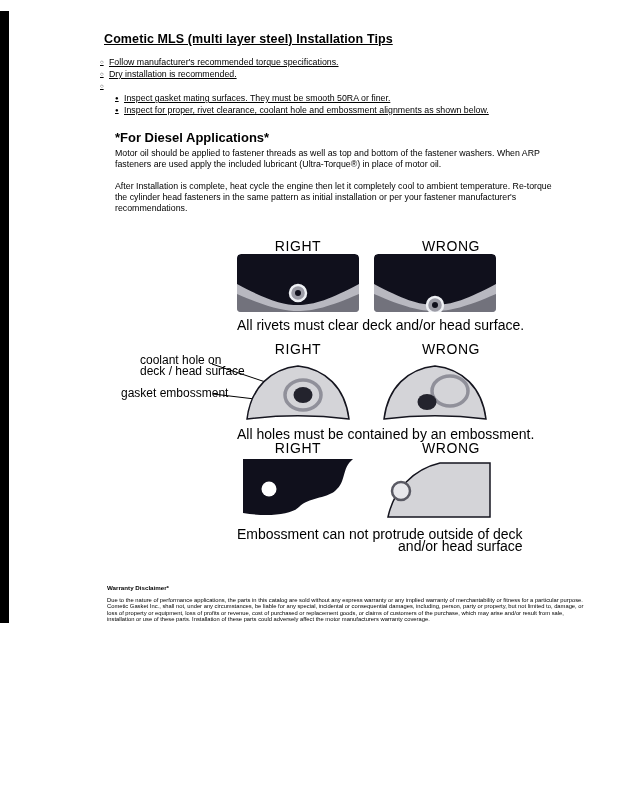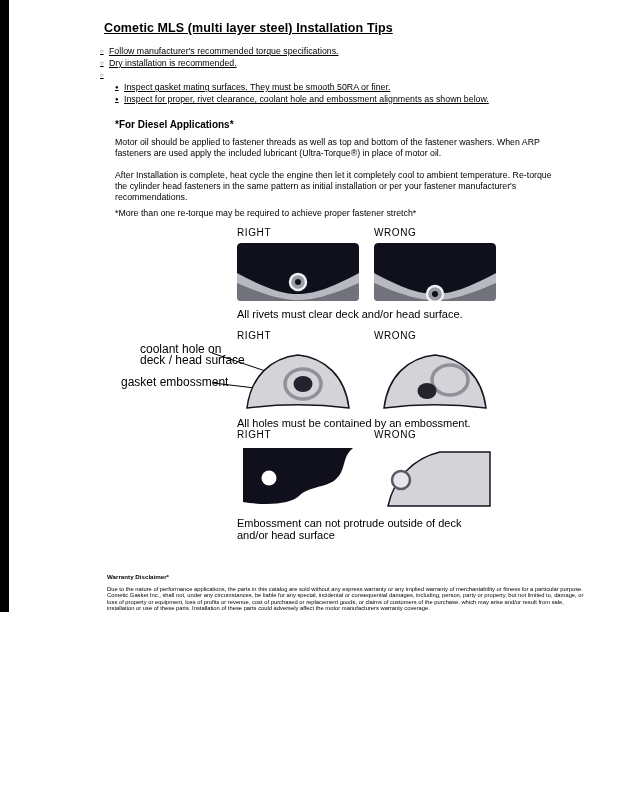--- a/index.html
+++ b/index.html
@@ -1,53 +1,53 @@
 <!DOCTYPE html>
 <html><head>
 <meta charset="utf-8">
 <style>
   * { margin:0; padding:0; box-sizing:border-box; }
   html,body { background:#ffffff; }
   .page {
-    position:relative; width:618px; height:612px; margin:0 auto;
+    position:relative; width:618px; height:612px; margin:11px auto;
     background:#ffffff; color:#000;
     font-family:"Liberation Sans", sans-serif; overflow:hidden;
   }
   .leftbar { position:absolute; left:0; top:0; width:9px; height:800px; background:#000; }
 
   .title {
     position:absolute; left:104px; top:21px;
     font-size:12.5px; font-weight:bold; text-decoration:underline;
     letter-spacing:0.1px;
   }
 
   .tips { position:absolute; left:100px; top:45px; width:492px; font-size:8.8px; line-height:12px;text-decoration:underline; }
   .tip { display:flex; }
   .tip .m1 { width:9px; font-size:6px; line-height:12px; }
   .tip.sub { padding-left:15px; }
   .tip .m2 { width:9px; font-size:6px; line-height:12px; }
 
-  .diesel-heading { position:absolute; left:115px; top:119px; font-size:10px; font-weight:bold; }
+  .diesel-heading { position:absolute; left:115px; top:119px; font-size:13px; font-weight:bold; }
   .para { position:absolute; left:115px; width:440px; font-size:8.8px; line-height:11px; }
   .p1 { top:137px; }
   .p2 { top:170px; }
   .pnote { top:208px; }
 
-  .dg-header { position:absolute; width:122px; text-align:left; font-size:10px; letter-spacing:0.6px; }
-  .hL { left:237px; } .hR { left:374px; }
+  .dg-header { position:absolute; width:122px; text-align:center; font-size:14px; letter-spacing:0.6px; }
+  .hL { left:237px; } .hR { left:390px; }
   .r1h { top:227px; } .r2h { top:330px; } .r3h { top:429px; }
 
   .panel { position:absolute; width:122px; }
   .pL { left:237px; } .pR { left:374px; }
   .r1p { top:243px; height:58px; }
   .r2p { top:346px; height:66px; }
   .r3p { top:444px; height:66px; }
   .panel svg { display:block; border-radius:4px; }
 
-  .dg-caption { position:absolute; left:237px; font-size:11px; line-height:12px; }
+  .dg-caption { position:absolute; left:237px; font-size:14px; line-height:12px;text-align:right; }
   .cap1 { top:308px; } .cap2 { top:417px; } .cap3 { top:517px; }
 
   .ann { position:absolute; font-size:12px; line-height:10.5px; }
   .ann-coolant { left:140px; top:344px; }
   .ann-emboss  { left:121px; top:377px; }
   .leaders { position:absolute; left:210px; top:346px; }
 
   .warranty { position:absolute; left:107px; top:574px; width:479px; font-size:5.8px; line-height:6.5px; }
   .warranty .w-head { font-size:6.2px; font-weight:bold; margin-bottom:5px; }
   .warranty p { margin-bottom:5px; }
@@ -81,21 +81,20 @@
     </div>
     <div class="tip sub">
       <span class="m2">●</span>
       <span>Inspect for proper, rivet clearance, coolant hole and embossment alignments as shown below.</span>
     </div>
   </div>
 
   <div class="diesel-heading">*For Diesel Applications*</div>
   <div class="para p1">Motor oil should be applied to fastener threads as well as top and bottom of the fastener washers. When ARP fasteners are used apply the included lubricant (Ultra-Torque®) in place of motor oil.</div>
   <div class="para p2">After Installation is complete, heat cycle the engine then let it completely cool to ambient temperature. Re-torque the cylinder head fasteners in the same pattern as initial installation or per your fastener manufacturer's recommendations.</div>
-  <div class="para pnote">*More than one re-torque may be required to achieve proper fastener stretch*</div>
 
   <div class="dg-header hL r1h">RIGHT</div>
   <div class="dg-header hR r1h">WRONG</div>
 
   <div class="panel pL r1p">
     <svg width="122" height="58" viewBox="0 0 122 58">
       <rect x="0" y="0" width="122" height="58" rx="4" fill="#10101c"></rect>
       <path d="M0,30 C28,45 45,51 61,51 C77,51 94,45 122,30 L122,58 L0,58 Z" fill="#b8b8c0"></path>
       <path d="M0,40 C30,53 46,57 61,57 C76,57 92,53 122,40 L122,58 L0,58 Z" fill="#72727c"></path>
       <circle cx="61" cy="39" r="8" fill="#9c9ca6" stroke="#eef0f4" stroke-width="2.5"></circle>

